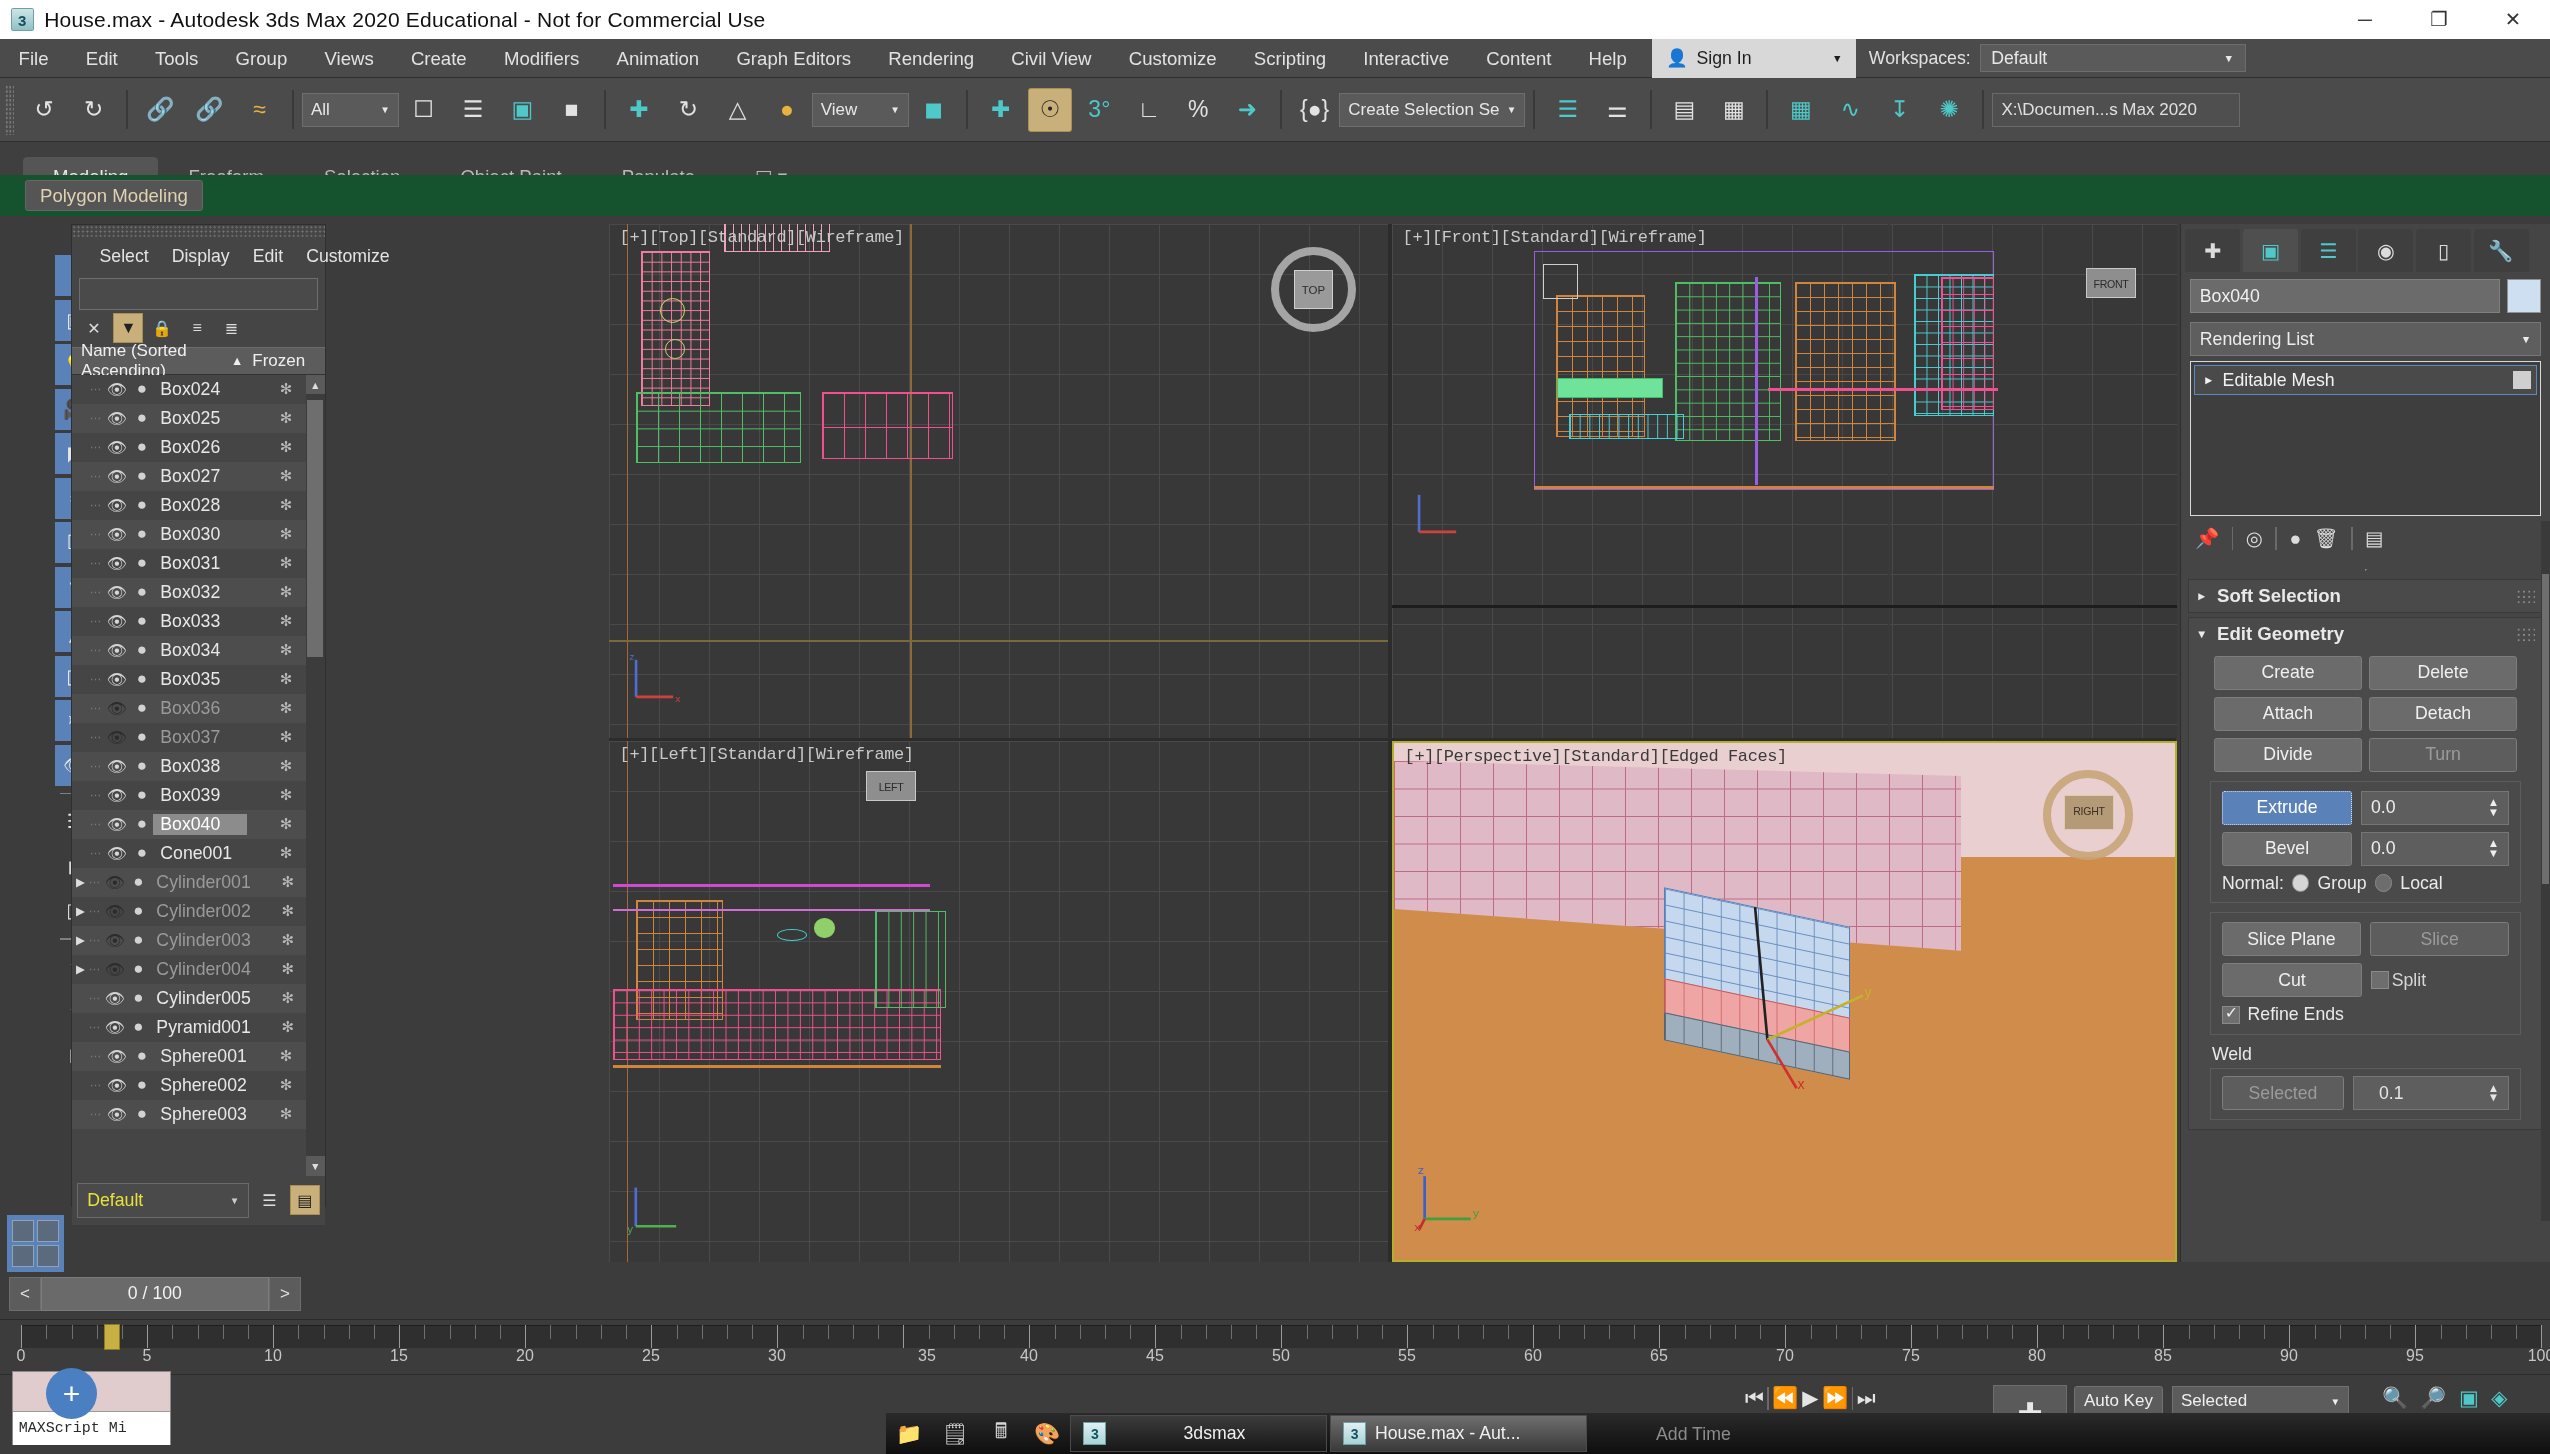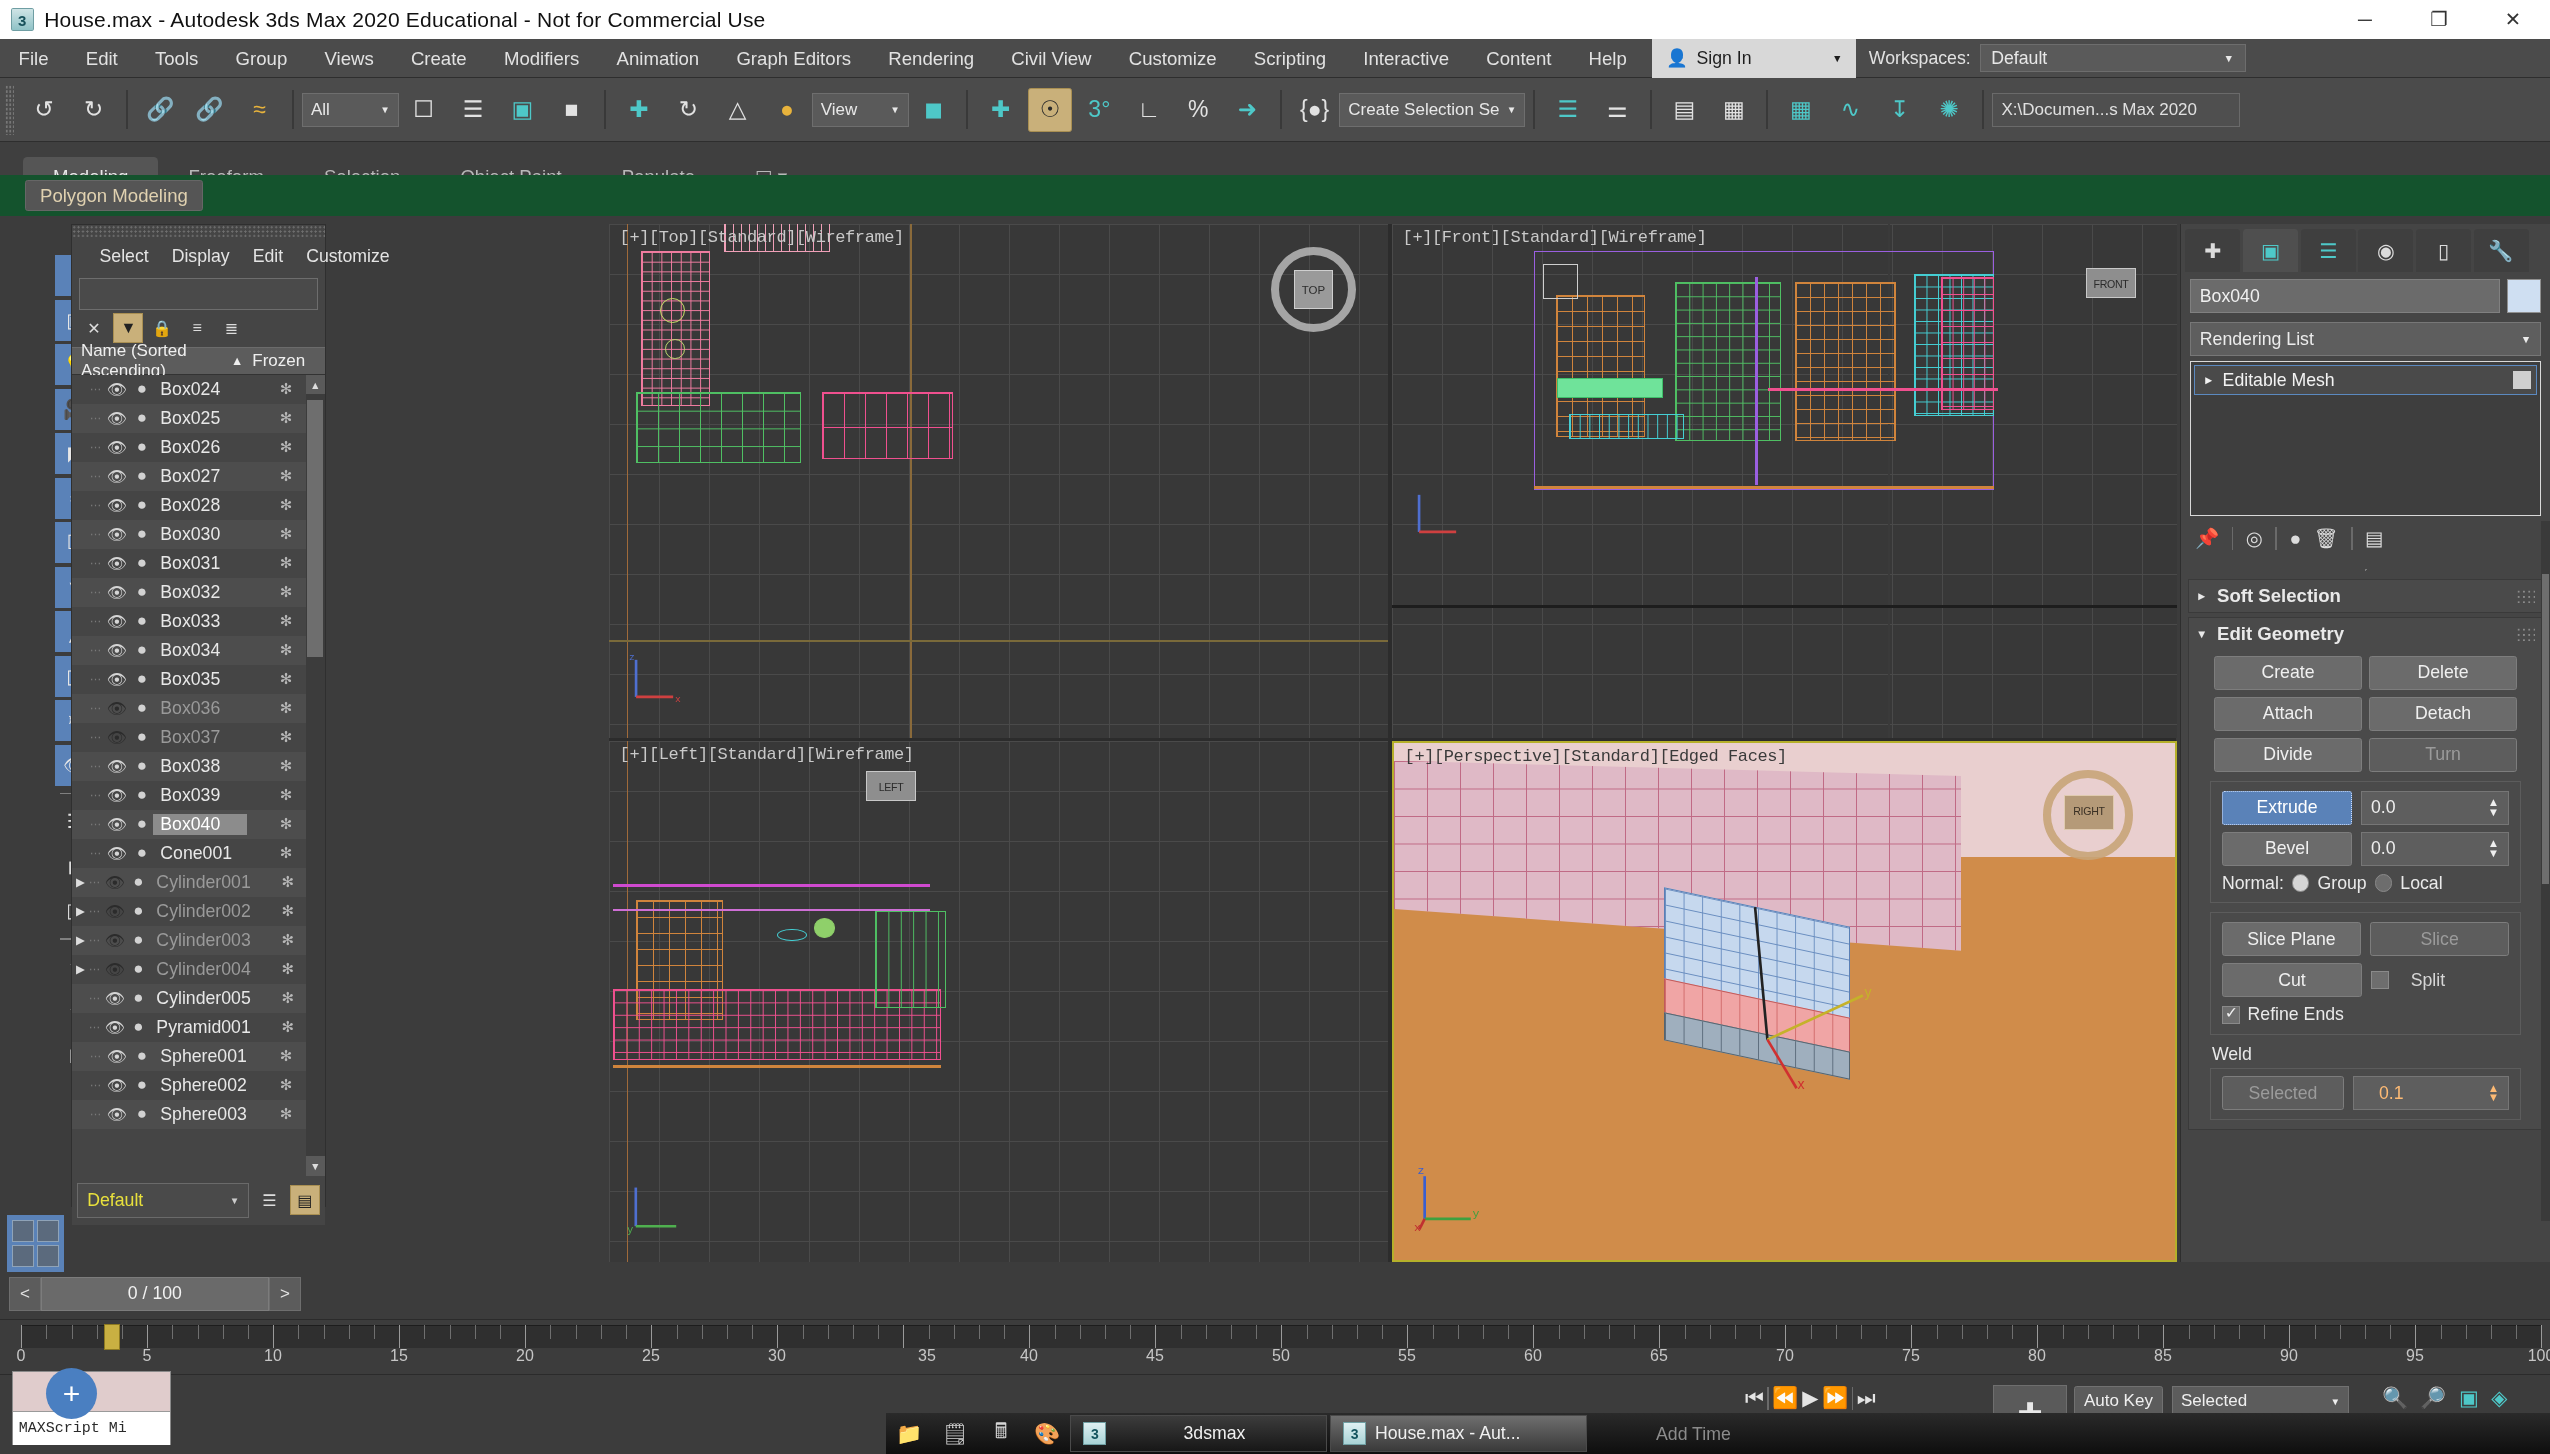--- a/index.html
+++ b/index.html
@@ -170,21 +170,21 @@
   .btn-grid{ display:grid; grid-template-columns:1fr 1fr; gap:7px; padding:0 16px;}
   .mbtn{ height:34px; background:#6b6b6b; border:0.9px solid #7d7d7d; border-radius:2.7px;
      display:flex;align-items:center;justify-content:center; font-size:17.7px; color:#f0f0f0;}
   .mbtn.dis{ color:#9b9b9b; background:#5d5d5d;}
   .mbtn.on{ background:#5a82b8; border:0.9px dotted #cfe0ff; color:#fff;}
   .group-box{ border:0.9px solid #5c5c5c; margin:8.9px 12.4px 0 12.4px; padding:8.9px 10.6px;}
   .pairrow{ display:flex; gap:8.9px; margin-bottom:7px; align-items:center;}
   .pairrow .mbtn{ flex:1;}
   .spin{ flex:1; height:34px; background:#5e5e5e; border:0.9px solid #767676;
      display:flex;align-items:center; padding:0 8.9px; font-size:17.7px; color:#efefef;}
-  .spin.dis{ color:#fdba74;padding-left:25px;}
+  .spin.dis{ color:#e5e5e5;padding-left:25px;}
   .spin .arrows{ margin-left:auto; font-size:11.5px; line-height:9.7px; text-align:center;}
   .radrow{ display:flex;align-items:center; gap:8px; font-size:17.7px; color:#eaeaea;}
   .radio{ width:17.7px;height:17.7px;border-radius:50%; background:#d6d6d6; border:0.9px solid #8a8a8a;}
   .radio.off{ background:#6d6d6d;}
   .chk{ width:17.7px;height:17.7px; background:#6e6e6e; border:0.9px solid #8a8a8a;}
   .chkrow{ display:flex;align-items:center;gap:8px; font-size:17.7px; color:#eaeaea; margin-top:7px;}
   .fieldset-lbl{ font-size:17.7px; color:#e9e9e9; margin:8.9px 0 0 14px;}
   .cp-scroll{ position:absolute; right:0; top:297px; width:8.9px; height:700px; background:#3a3a3a;}
   .cp-scroll-thumb{ position:absolute; left:0.9px; top:53px; width:7px; height:310px; background:#6e6e6e;}
 
@@ -864,21 +864,21 @@
           </div>
         </div>
 
         <div class="group-box">
           <div class="pairrow">
             <div class="mbtn">Slice Plane</div>
             <div class="mbtn dis">Slice</div>
           </div>
           <div class="pairrow">
             <div class="mbtn">Cut</div>
-            <div style="flex:1;display:flex;align-items:center;gap:22px;text-align:center;">
+            <div style="flex:1;display:flex;align-items:center;gap:3px;text-align:center;">
               <span class="chk"></span>
               <span style="font-size:17.7px">Split</span>
             </div>
           </div>
           <div class="chkrow">
             <span class="chk" style="background:#6e6e6e;position:relative">
               <span style="position:absolute;left:1.8px;top:-3.5px;font-size:16px;color:#f0f0f0">✓</span>
             </span>
             <span>Refine Ends</span>
           </div>

